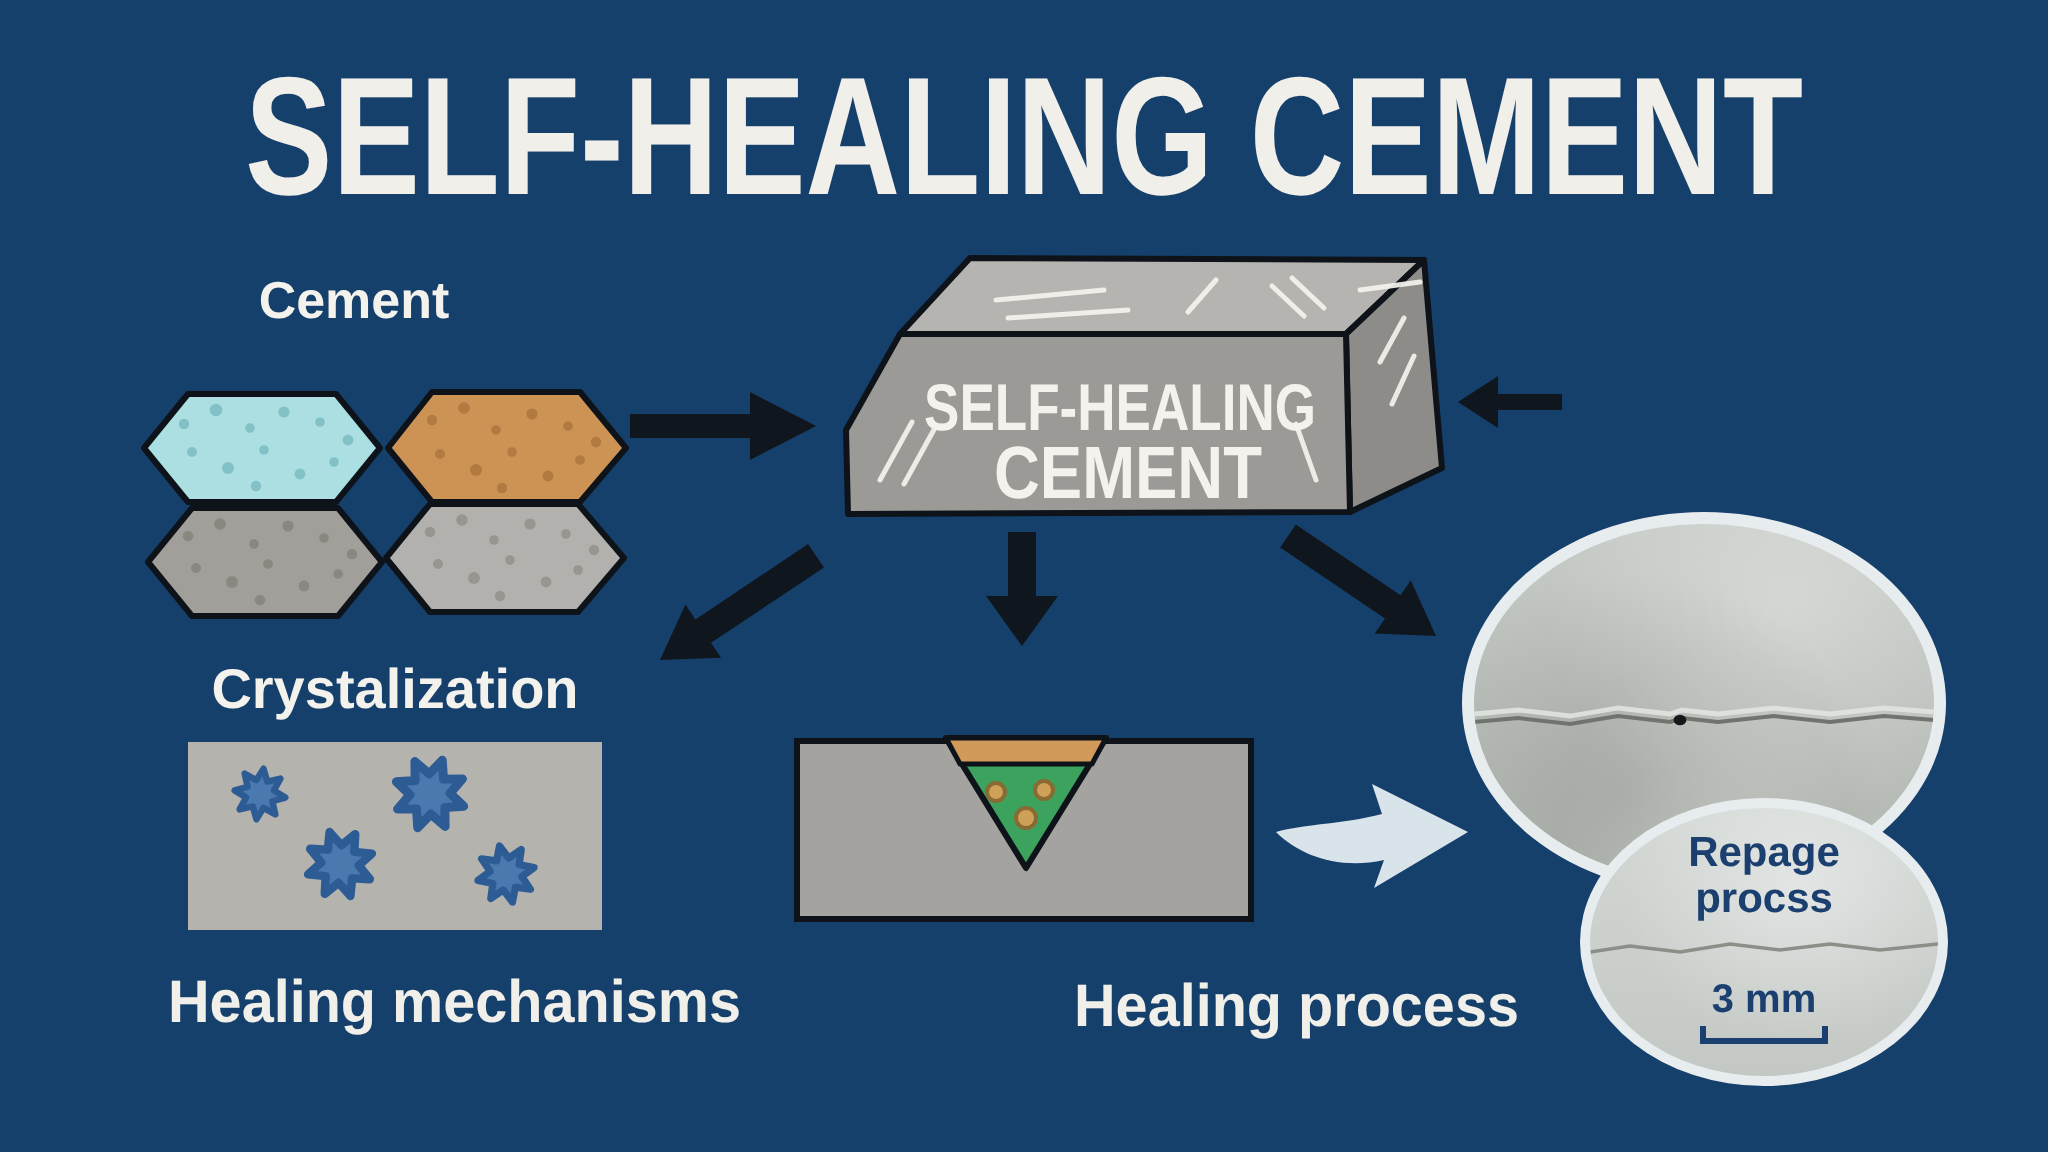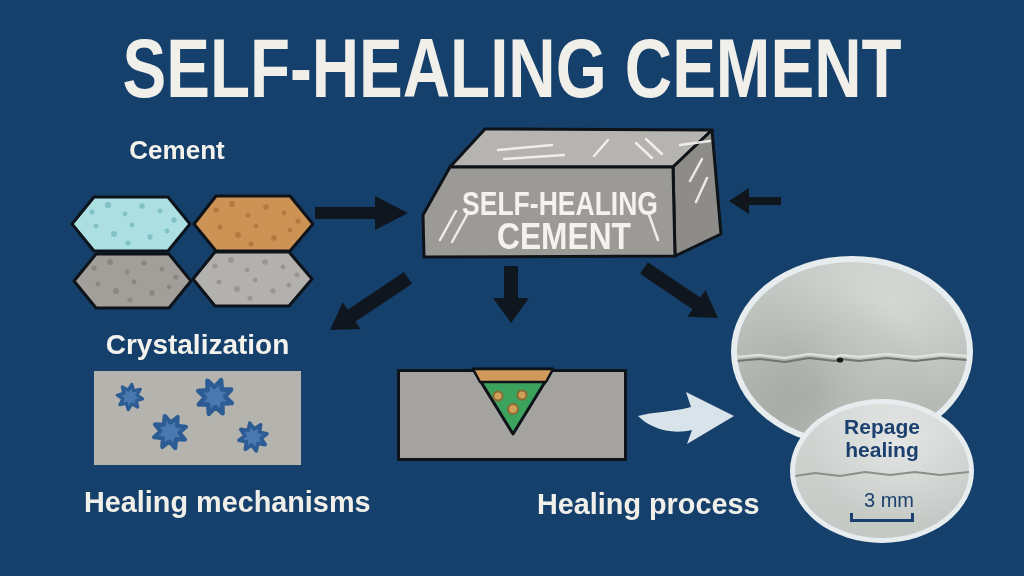--- a/index.html
+++ b/index.html
@@ -31,21 +31,21 @@
      z-index:3;}
   .circle-small{left:790px;top:399px;width:184px;height:144px;border:5px solid #e7ecef;
      background:
        radial-gradient(ellipse at 60% 30%, rgba(255,255,255,.4), transparent 60%),
        linear-gradient(#d3d8d5,#c3c8c4);
      z-index:5;}
   .circle svg{position:absolute;left:0;top:0;}
   .before-healing{position:absolute;left:0;top:11px;width:100%;text-align:center;
      color:#1b3f6e;font-weight:bold;font-size:21px;line-height:1.1;}
   .scale-wrap{position:absolute;left:50%;top:86px;transform:translateX(-50%);
-     text-align:right;color:#1b3f6e;font-weight:normal;}
+     text-align:center;color:#1b3f6e;font-weight:bold;}
   .scale-text{font-size:20px;line-height:1;}
   .scale-bar{margin:3px auto 0;width:64px;height:9px;
      border-left:3px solid #1b3f6e;border-right:3px solid #1b3f6e;border-bottom:3px solid #1b3f6e;
      box-sizing:border-box;}
   svg{display:block;}
   text{font-family:"Liberation Sans",sans-serif;}
 </style>
 </head>
 <body>
 
@@ -197,21 +197,21 @@
       <ellipse cx="103" cy="98" rx="3.2" ry="2.6" fill="#15181a"></ellipse>
     </svg>
   </div>
 
   <div class="circle circle-small">
     <svg width="174" height="134" viewBox="0 0 174 134">
       <path d="M0,72 L20,69 L45,72 L70,68 L95,71 L120,68 L145,71 L174,68" fill="none" stroke-width="1.8" stroke="#8b8f88"></path>
     </svg>
     <div class="before-healing">
       <span>Repage</span><br>
-      <span>healing</span>
+      <span>procss</span>
     </div>
     <div class="scale-wrap">
       <div class="scale-text">3 mm</div>
       <div class="scale-bar"></div>
     </div>
   </div>
 
 </div>
 
 </body></html>

